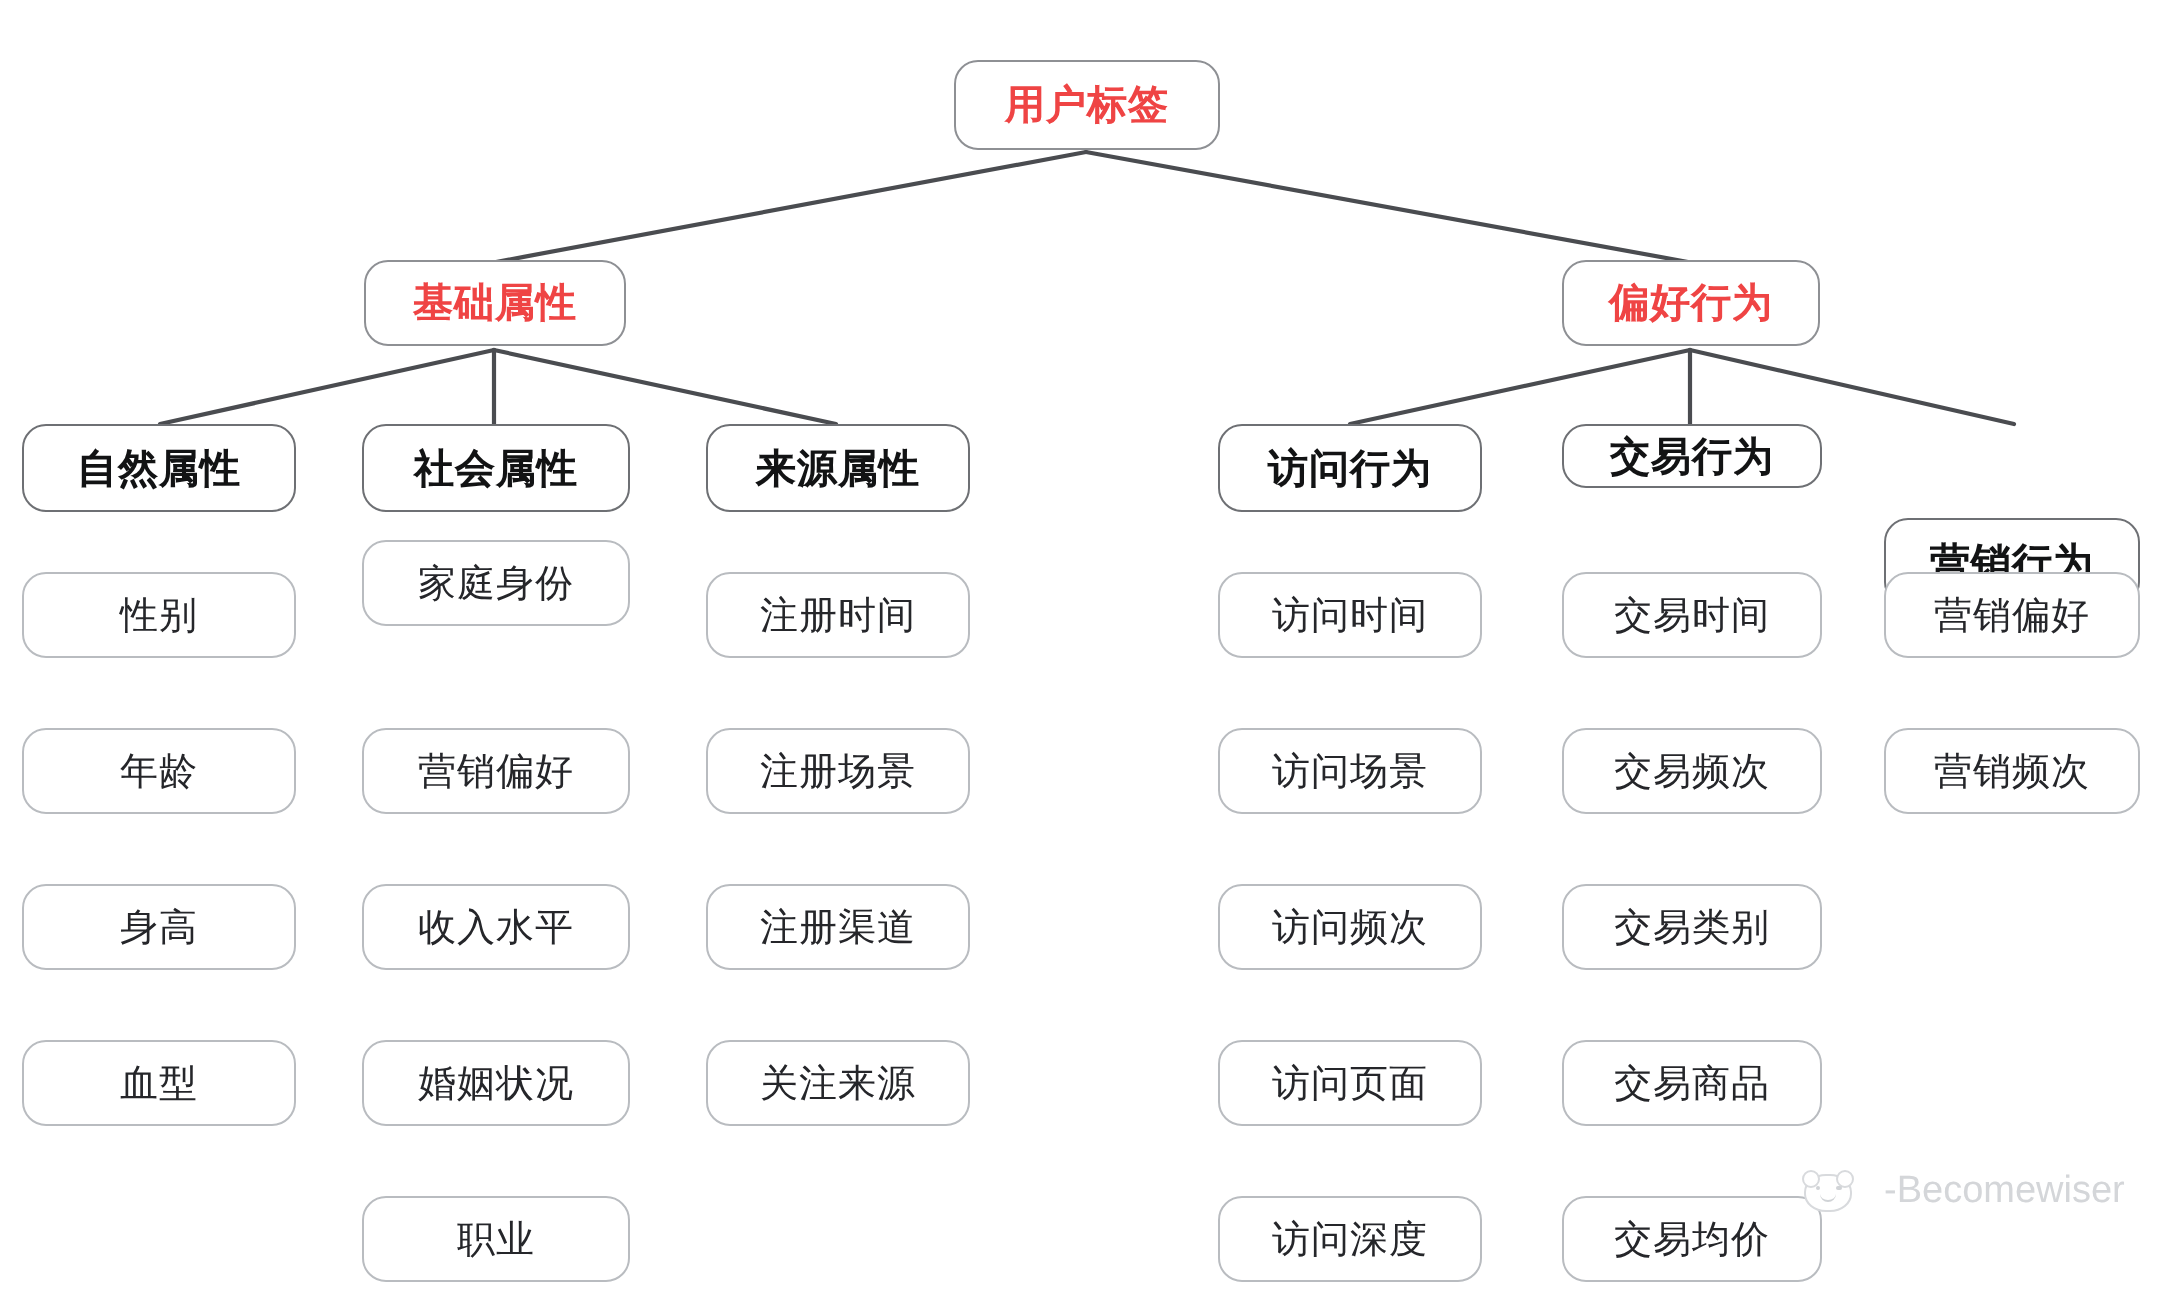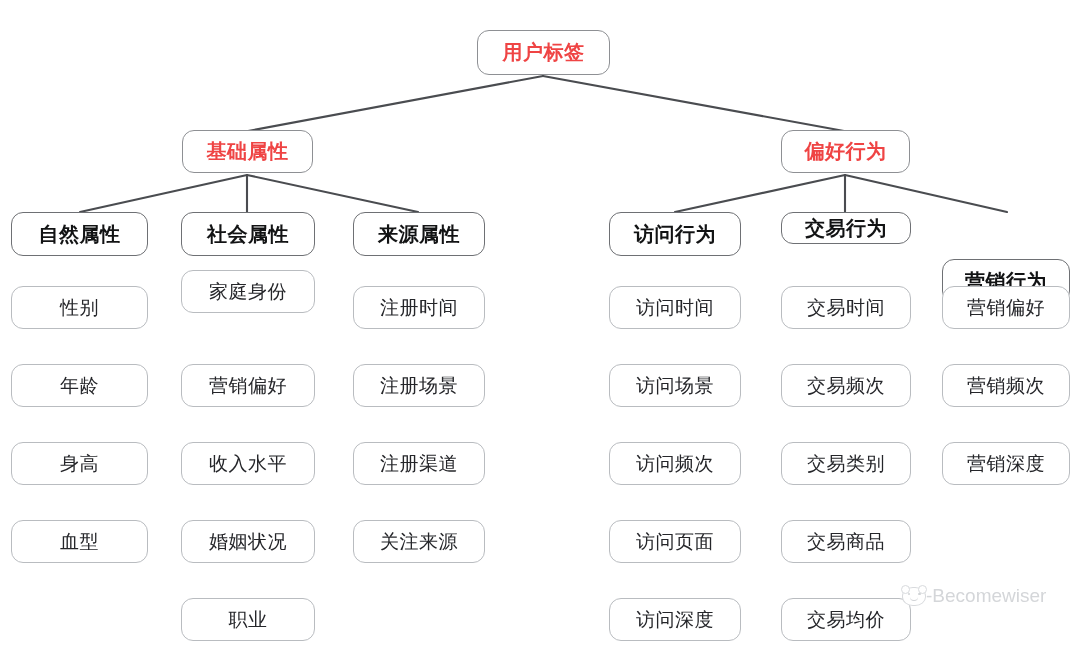--- a/index.html
+++ b/index.html
@@ -57,21 +57,21 @@
   .node.leaf {
     border: 1.5px solid #b9bcc0;
     font-weight: 400;
     font-size: 19px;
     color: #25262a;
   }
   .watermark {
     position: absolute;
     display: flex;
     align-items: center;
-    gap: 0;
+    gap: 16px;
     color: #d4d6d9;
     font-size: 19px;
     font-weight: 400;
     user-select: none;
   }
   .watermark .wm-face {
     display: inline-block;
     width: 22px;
     height: 17px;
     border-radius: 11px / 9px;
@@ -236,23 +236,20 @@
 
   <div class="node category" style="left:942px; top:212px; width:128px; height:44px;margin-top:47px;">
     <span>营销行为</span>
   </div>
   <div class="node leaf" style="left:942px; top:286px; width:128px; height:43px;">
     <span>营销偏好</span>
   </div>
   <div class="node leaf" style="left:942px; top:364px; width:128px; height:43px;">
     <span>营销频次</span>
   </div>
-  <div class="node leaf" style="left:942px; top:442px; width:128px; height:43px;">
-    <span>营销深度</span>
-  </div>
 
   <div class="watermark" style="left:902px; top:585px;">
     <span class="wm-face">
       <span class="wm-ear-l"></span>
       <span class="wm-ear-r"></span>
       <span class="wm-mouth"></span>
     </span>
     <span>-Becomewiser</span>
   </div>
 

